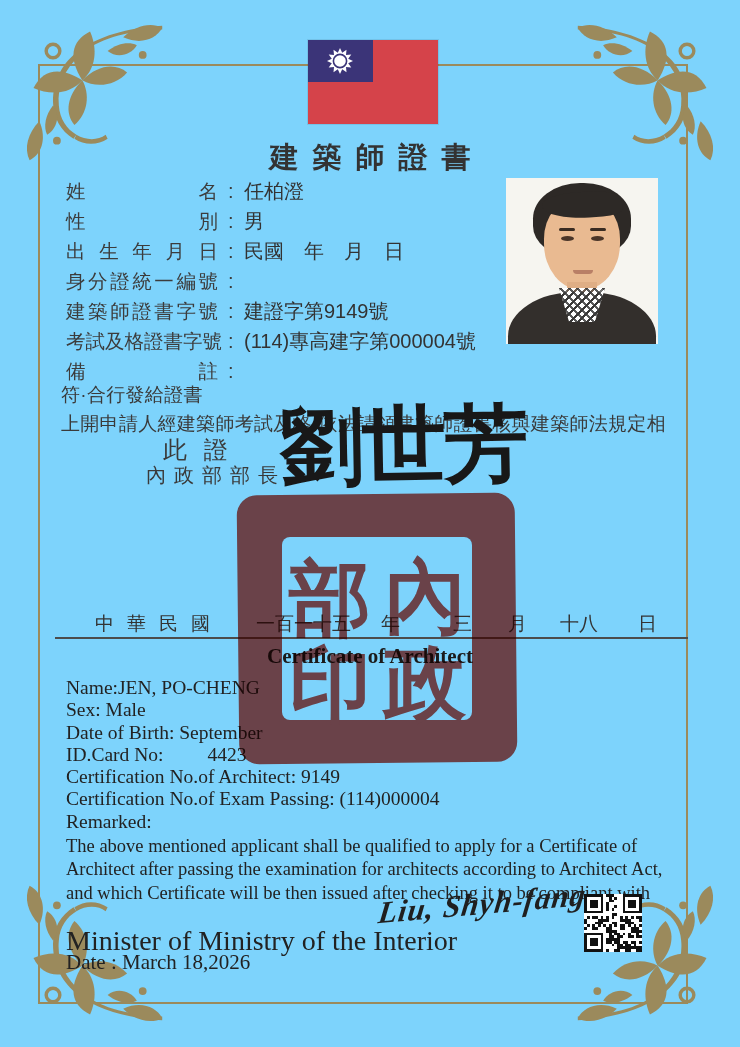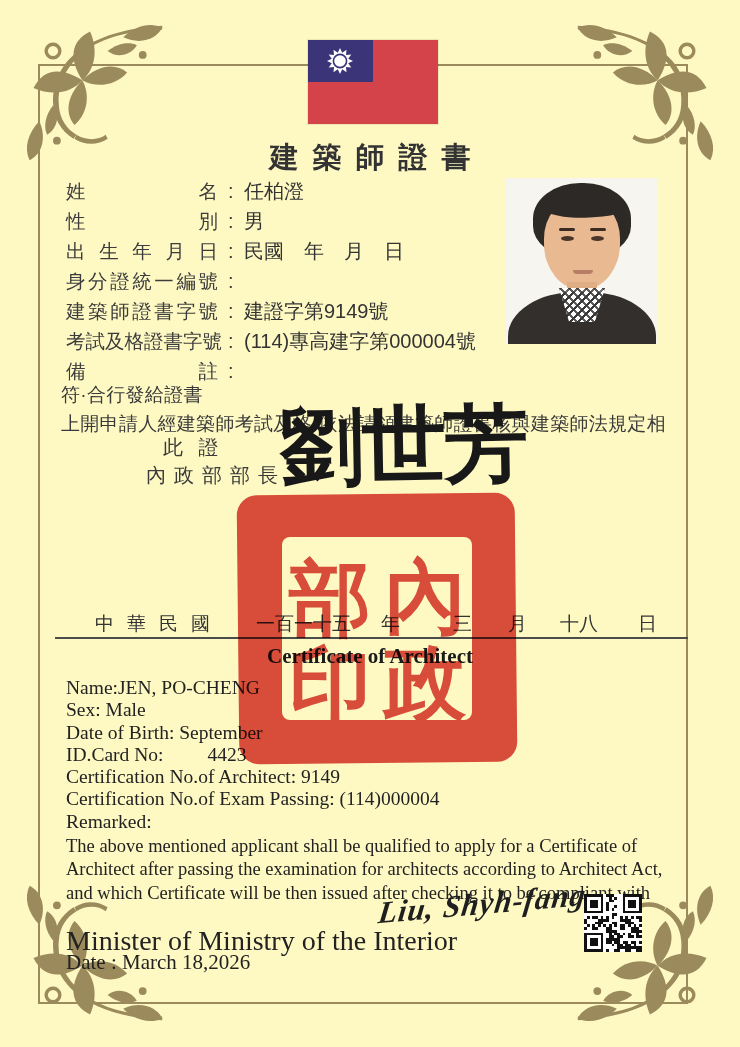--- a/index.html
+++ b/index.html
@@ -1,16 +1,16 @@
 <!DOCTYPE html>
 <html><head>
 <meta charset="utf-8">
 <style>
   html,body{margin:0;padding:0;background:#ffffff;}
-  .cert{position:relative;width:740px;height:1047px;background:#fef9c3;overflow:hidden;
+  .cert{position:relative;width:740px;height:1047px;background:#7dd3fc;overflow:hidden;
         font-family:"Liberation Sans",sans-serif;color:#3a3a3a;}
   
   .frame{position:absolute;left:38px;top:64px;width:646px;height:936px;
          border:2px solid #9b8a5c;}
   .corner{position:absolute;width:156px;height:156px;}
   .corner.tl{left:14px;top:12px;}
   .corner.tr{left:570px;top:12px;transform:scaleX(-1);}
   .corner.bl{left:14px;top:878px;transform:scaleY(-1);}
   .corner.br{left:570px;top:878px;transform:scale(-1,-1);}
   
@@ -24,21 +24,21 @@
             font-size:29px;font-weight:700;letter-spacing:14px;text-indent:14px;color:#333;}
   
   .fields{position:absolute;left:66px;top:176px;}
   .frow{height:30px;display:flex;align-items:center;font-size:20px;}
   .jlabel{display:inline-flex;justify-content:space-between;width:152px;font-size:19.5px;color:#3c3c3c;}
   .fcolon{margin-left:10px;width:14px;color:#3c3c3c;}
   .fvalue{margin-left:2px;white-space:pre;color:#333;}
   .remark{position:absolute;left:61px;top:381px;width:625px;font-size:19px;
           line-height:28.5px;letter-spacing:.3px;color:#3a3a3a;white-space:nowrap;}
   
-  .attest-phrase{position:absolute;left:163px;top:434px;font-size:20px;letter-spacing:5px;color:#3a3a3a;}
+  .attest-phrase{position:absolute;left:163px;top:434px;font-size:24px;letter-spacing:5px;color:#3a3a3a;}
   .minister-zh{position:absolute;left:146px;top:462px;font-size:20px;letter-spacing:8px;color:#3a3a3a;text-align:center;}
   .brush-sign{position:absolute;left:280px;top:400px;font-size:84px;line-height:1.08;
               font-weight:900;letter-spacing:-2px;color:#181818;transform:rotate(-1deg);
               font-family:"DejaVu Sans",sans-serif;}
   
   .seal{position:absolute;left:233px;top:489px;width:288px;height:279px;
         mix-blend-mode:multiply;opacity:.93;}
   
   .date-row{position:absolute;left:0;top:611px;width:684px;height:26px;font-size:19px;color:#333;}
   .date-row span{position:absolute;white-space:nowrap;}

